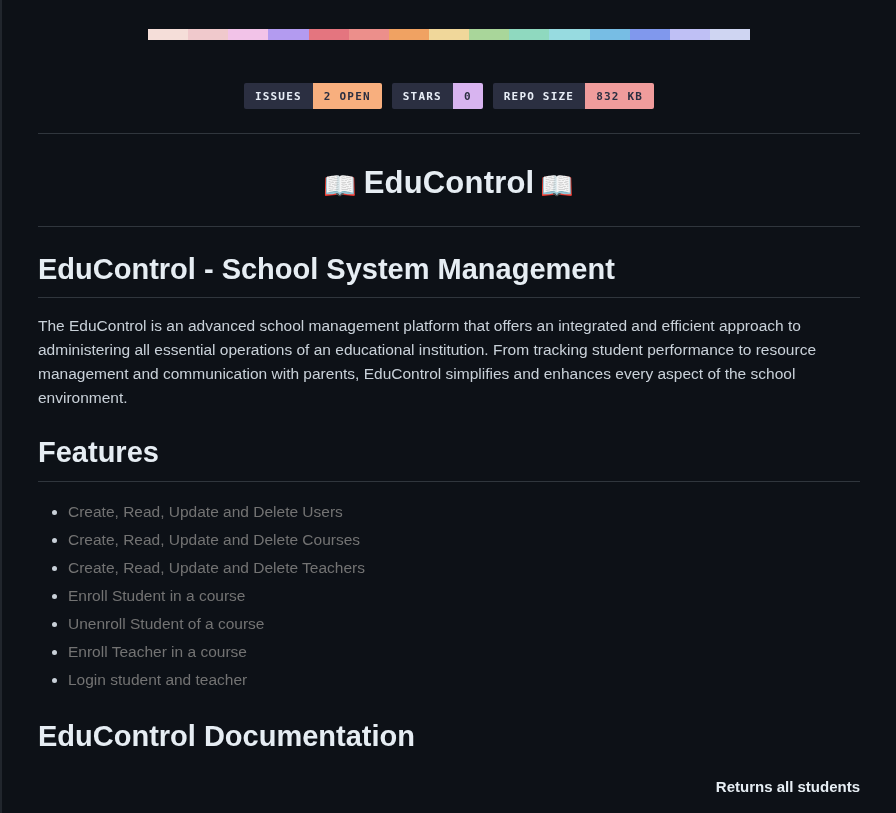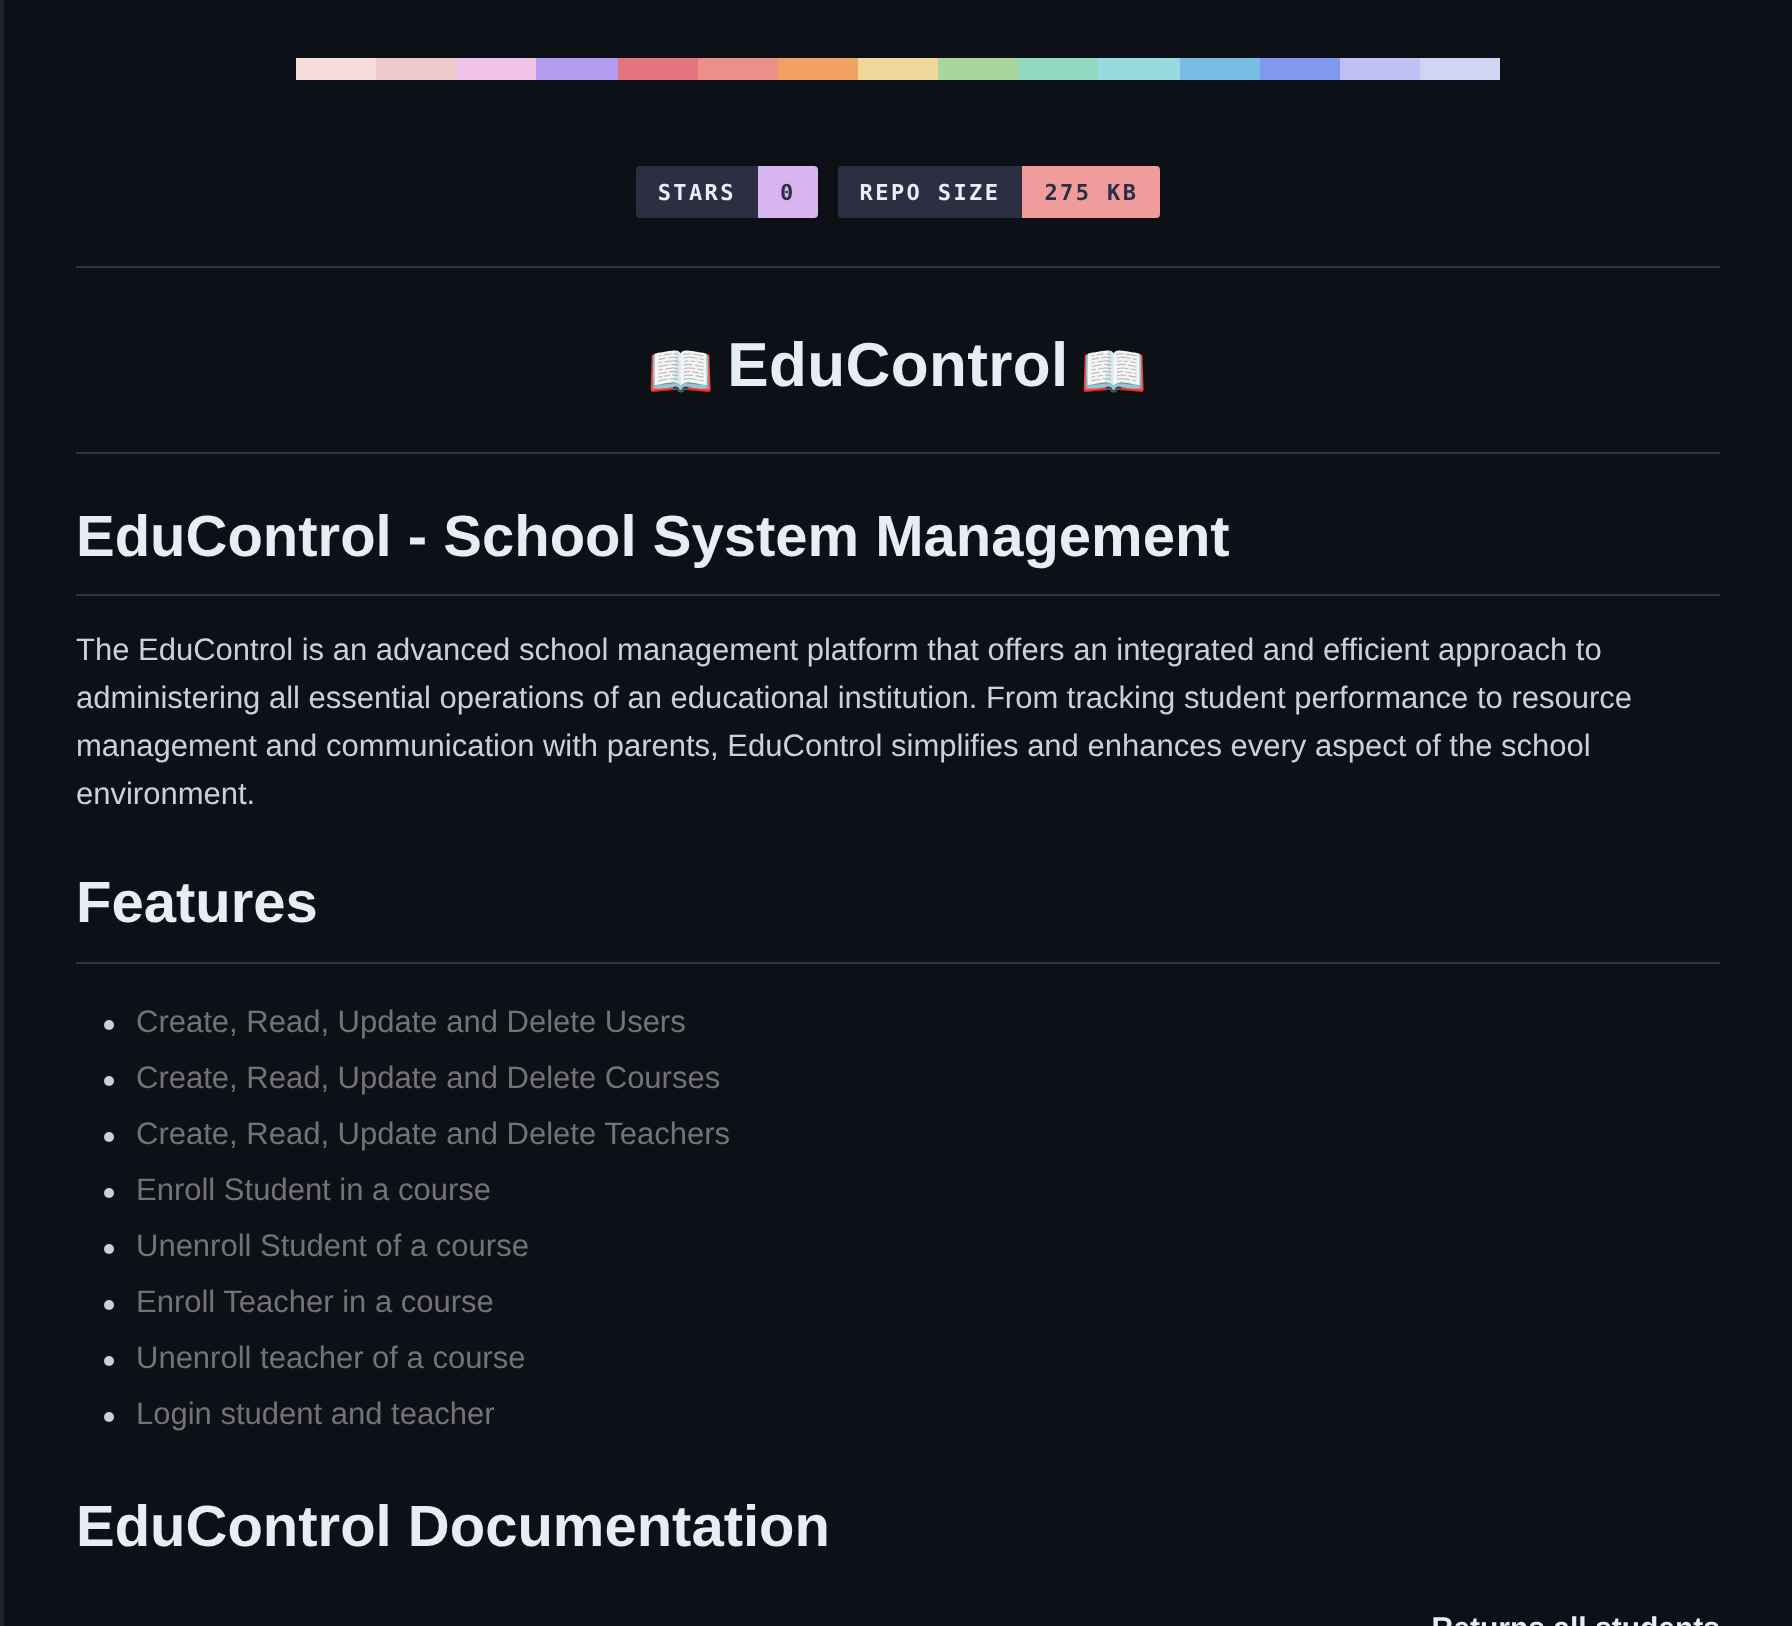--- a/index.html
+++ b/index.html
@@ -166,26 +166,30 @@
         <span style="background: rgb(151, 219, 224);"></span>
         <span style="background: rgb(119, 189, 228);"></span>
         <span style="background: rgb(128, 152, 237);"></span>
         <span style="background: rgb(191, 192, 245);"></span>
         <span style="background: rgb(207, 213, 242);"></span>
       </div>
   </div>
 
   <div class="badges" id="badges">
       <div class="badge">
+        <span class="b-label">ISSUES</span>
+        <span class="b-value" style="background: rgb(248, 175, 126); color: rgb(43, 47, 65);">2 OPEN</span>
+      </div>
+      <div class="badge">
         <span class="b-label">STARS</span>
         <span class="b-value" style="background: rgb(216, 180, 240); color: rgb(43, 47, 65);">0</span>
       </div>
       <div class="badge">
         <span class="b-label">REPO SIZE</span>
-        <span class="b-value" style="background: rgb(240, 156, 156); color: rgb(43, 47, 65);">275 KB</span>
+        <span class="b-value" style="background: rgb(240, 156, 156); color: rgb(43, 47, 65);">832 KB</span>
       </div>
     </div>
 
   <hr class="hr hr-top">
 
   <div class="repo-title">
     <span class="emoji">📖</span><span>EduControl</span><span class="emoji">📖</span>
   </div>
 
   <div style="height:22px"></div>
@@ -199,21 +203,20 @@
 
     <h2 class="section">Features</h2>
 
     <ul class="features" id="features-list">
         <li>Create, Read, Update and Delete Users</li>
         <li>Create, Read, Update and Delete Courses</li>
         <li>Create, Read, Update and Delete Teachers</li>
         <li>Enroll Student in a course</li>
         <li>Unenroll Student of a course</li>
         <li>Enroll Teacher in a course</li>
-        <li>Unenroll teacher of a course</li>
         <li>Login student and teacher</li>
       </ul>
 
     <h2 class="section nb">EduControl Documentation</h2>
 
     <h4 class="sub">Returns all students</h4>
 
   </div>
 </div>
 

